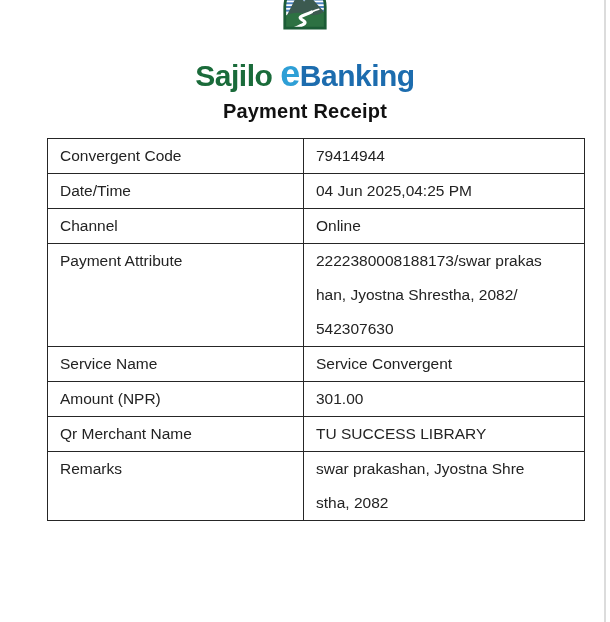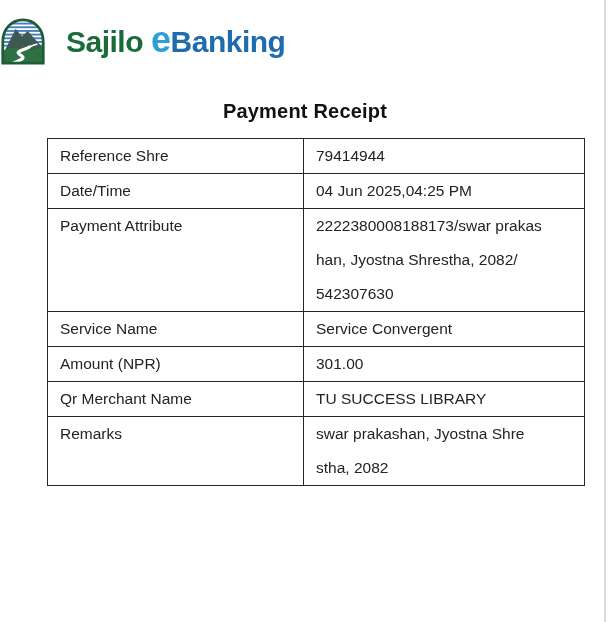--- a/index.html
+++ b/index.html
@@ -9,22 +9,22 @@
     font-family:"Liberation Sans",sans-serif;
     position:relative;
     overflow:hidden;
     color:#222;
   }
   .edge-line{
     position:absolute;top:0;bottom:0;right:4px;width:2px;
     background:#dcdcdc;
   }
   .logo-row{
-    display:flex;justify-content:flex-start;align-items:center;
-    gap:20px;padding-top:16px;height:50px;
+    display:flex;justify-content:center;align-items:center;
+    gap:20px;padding-top:16px;height:50px;flex-direction:column;
   }
   .logo-icon{flex:0 0 auto;display:block;}
   .brand-text{
     font-weight:700;font-size:30px;line-height:48px;
     letter-spacing:-0.5px;white-space:nowrap;
   }
   .brand-sajilo{color:var(--brand-green,#1a6b3a);}
   .brand-space{display:inline-block;width:8px;}
   .brand-e{color:var(--brand-light-blue,#2e9fd6);font-size:36px;}
   .brand-banking{color:var(--brand-blue,#1c6cae);}
@@ -83,26 +83,30 @@
     <path d="M3,50 L3,27 C3,12.5 12.8,3 25,3 C37.2,3 47,12.5 47,27 L47,50 Z" fill="none" stroke="#1c5c36" stroke-width="3"></path>
   </svg>
   <div class="brand-text"><span class="brand-sajilo">Sajilo</span><span class="brand-space"></span><span class="brand-e">e</span><span class="brand-banking">Banking</span></div>
 </header>
 
 <h1 class="page-title">Payment Receipt</h1>
 
 <table class="receipt">
   <tbody>
     <tr>
-      <td class="field-label">Reference Shre</td>
+      <td class="field-label">Convergent Code</td>
       <td class="field-value">79414944</td>
     </tr>
     <tr>
       <td class="field-label">Date/Time</td>
       <td class="field-value">04 Jun 2025,04:25 PM</td>
+    </tr>
+    <tr>
+      <td class="field-label">Channel</td>
+      <td class="field-value">Online</td>
     </tr>
     <tr>
       <td class="field-label">Payment Attribute</td>
       <td class="field-value">2222380008188173/swar prakas
 han, Jyostna Shrestha, 2082/
 542307630</td>
     </tr>
     <tr>
       <td class="field-label">Service Name</td>
       <td class="field-value">Service Convergent</td>

